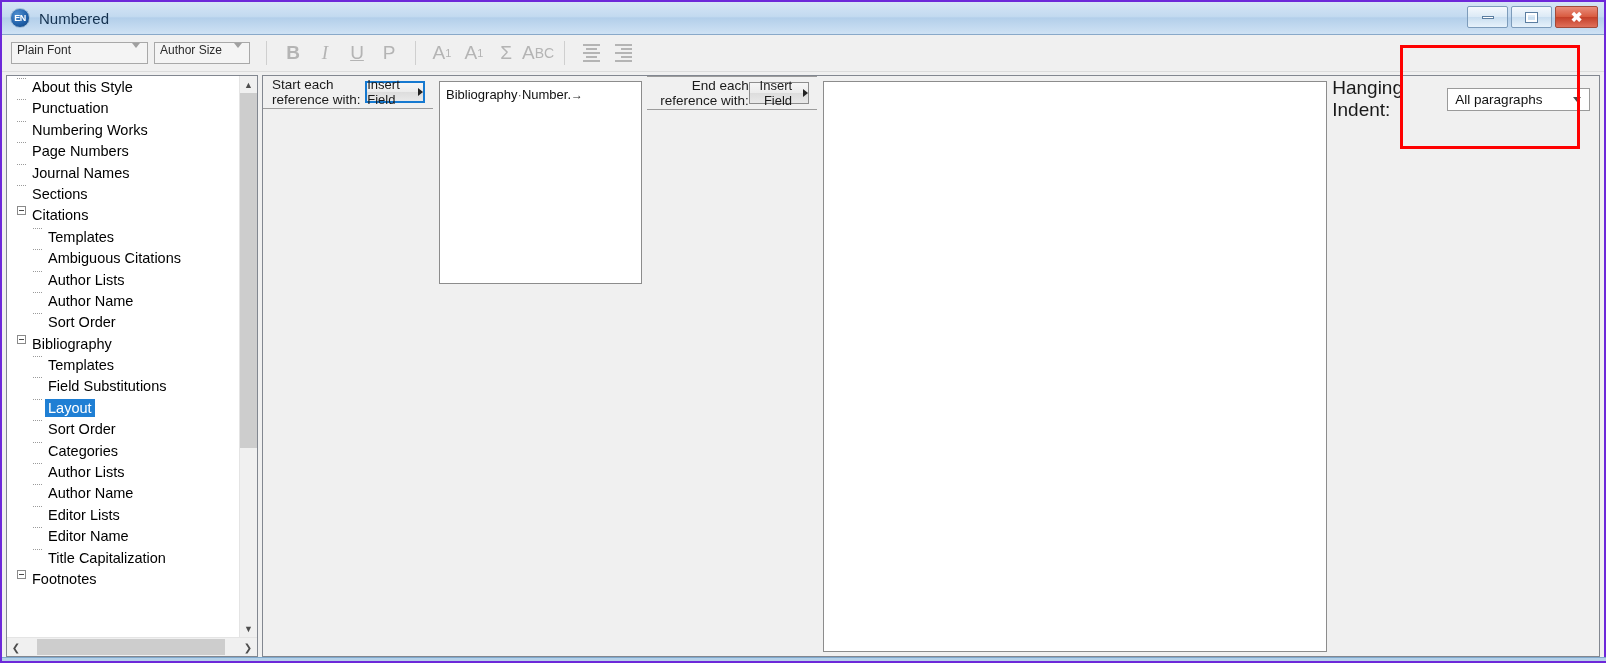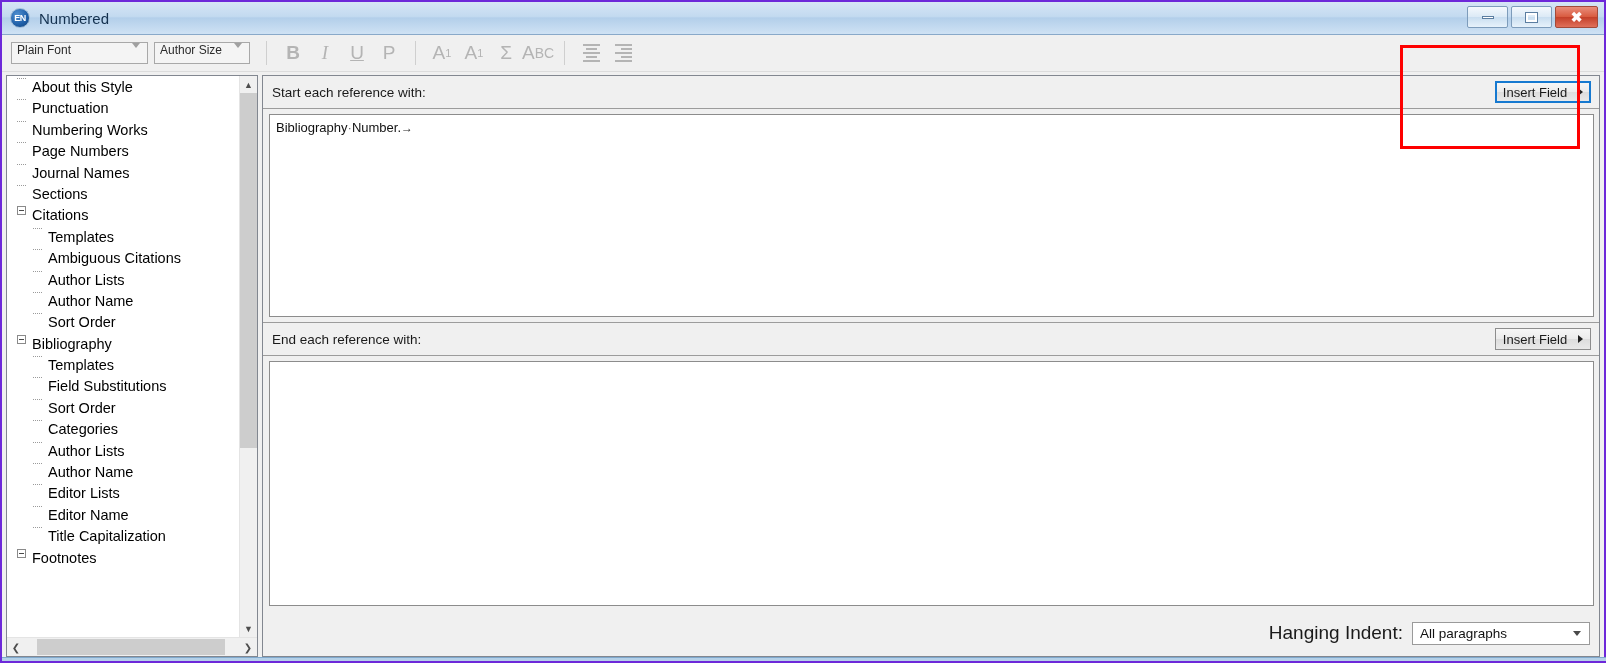--- a/index.html
+++ b/index.html
@@ -256,21 +256,21 @@
     background: #cdcdcd;
   }
 
   
   #content-pane {
     flex: 1 1 auto;
     box-sizing: border-box;
     border: 1px solid #828790;
     background: #f0f0f0;
     display: flex;
-    flex-direction: column;
+    flex-direction: row;
     min-width: 0;
     position: relative;
   }
   .section-head {
     height: 32px;
     flex: 0 0 32px;
     display: flex;
     align-items: center;
     padding: 0 8px 0 9px;
     background: #f0f0f0;
@@ -516,20 +516,25 @@
             <div class="tree-row">
               <span style="flex: 0 0 auto; width: 26px;"></span>
               <span class="dots" style="width: 9px;"></span>
               <span class="tree-label">Templates</span>
             </div>
             <div class="tree-row">
               <span style="flex: 0 0 auto; width: 26px;"></span>
               <span class="dots" style="width: 9px;"></span>
               <span class="tree-label">Field Substitutions</span>
             </div>
+            <div class="tree-row selected">
+              <span style="flex: 0 0 auto; width: 26px;"></span>
+              <span class="dots" style="width: 9px;"></span>
+              <span class="tree-label">Layout</span>
+            </div>
             <div class="tree-row">
               <span style="flex: 0 0 auto; width: 26px;"></span>
               <span class="dots" style="width: 9px;"></span>
               <span class="tree-label">Sort Order</span>
             </div>
             <div class="tree-row">
               <span style="flex: 0 0 auto; width: 26px;"></span>
               <span class="dots" style="width: 9px;"></span>
               <span class="tree-label">Categories</span>
             </div>
@@ -586,21 +591,21 @@
         <span class="insert-btn focused">
           <span>Insert Field</span>
           <span class="tri"></span>
         </span>
       </div>
 
       <div class="edit-area" id="start-edit">
         <span class="field-token">Bibliography</span><span class="mid-dot">·</span><span class="field-token">Number.</span><span class="tab-mark">→</span>
       </div>
 
-      <div class="section-head" style="margin-top:5px;border-top:1px solid #9c9c9c;">
+      <div class="section-head" style="border-top:1px solid #9c9c9c;text-align:right;">
         <span class="head-label">End each reference with:</span>
         <span class="insert-btn">
           <span>Insert Field</span>
           <span class="tri"></span>
         </span>
       </div>
 
       <div class="edit-area" id="end-edit">
         <span></span>
       </div>

